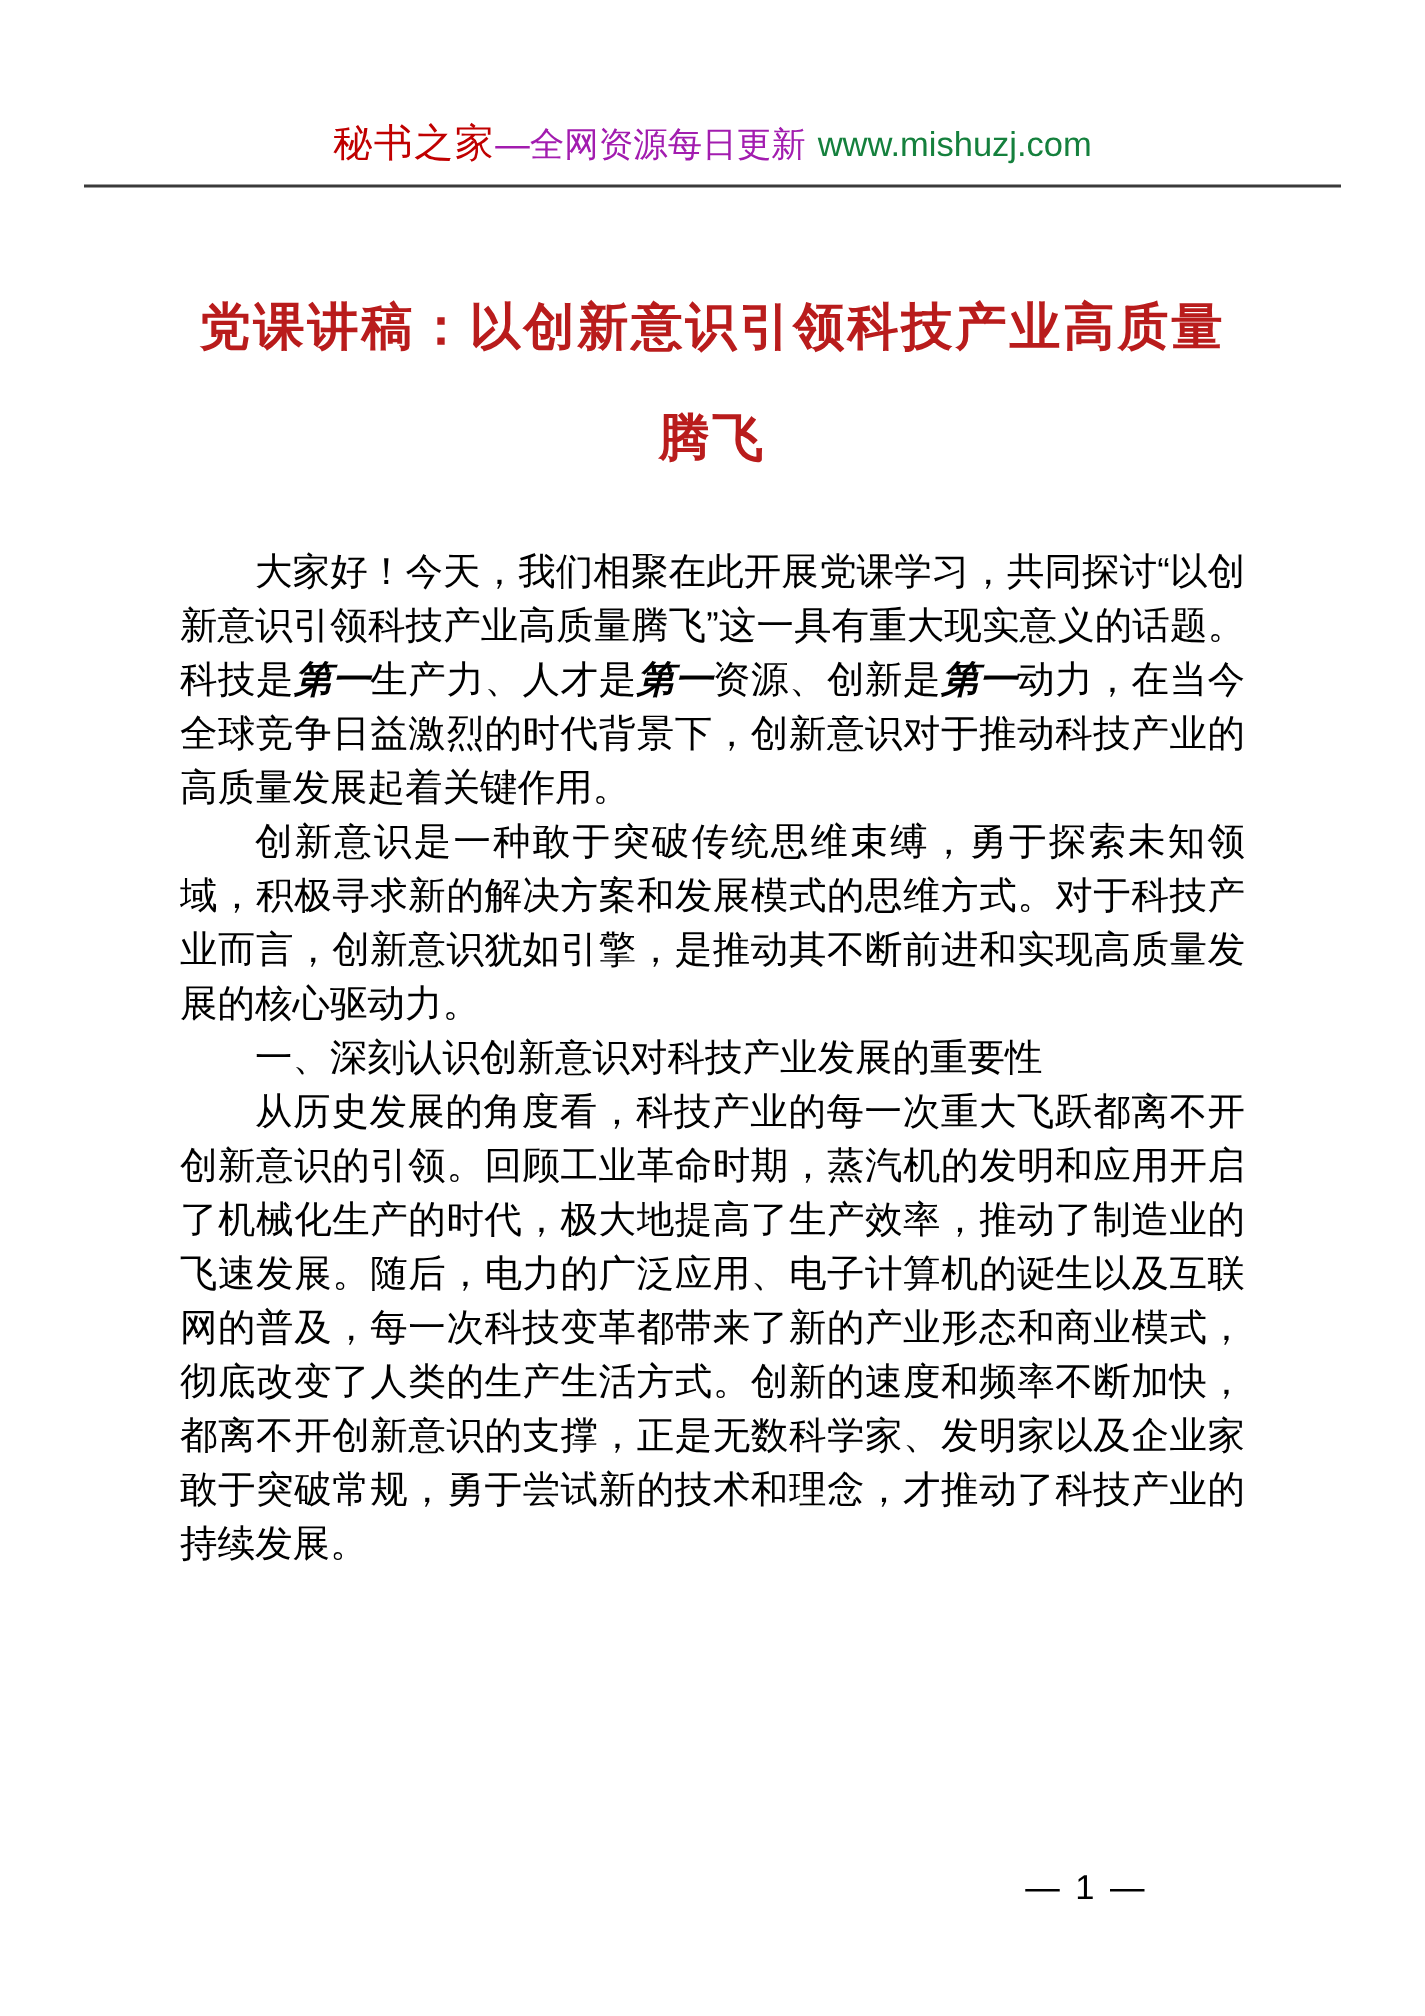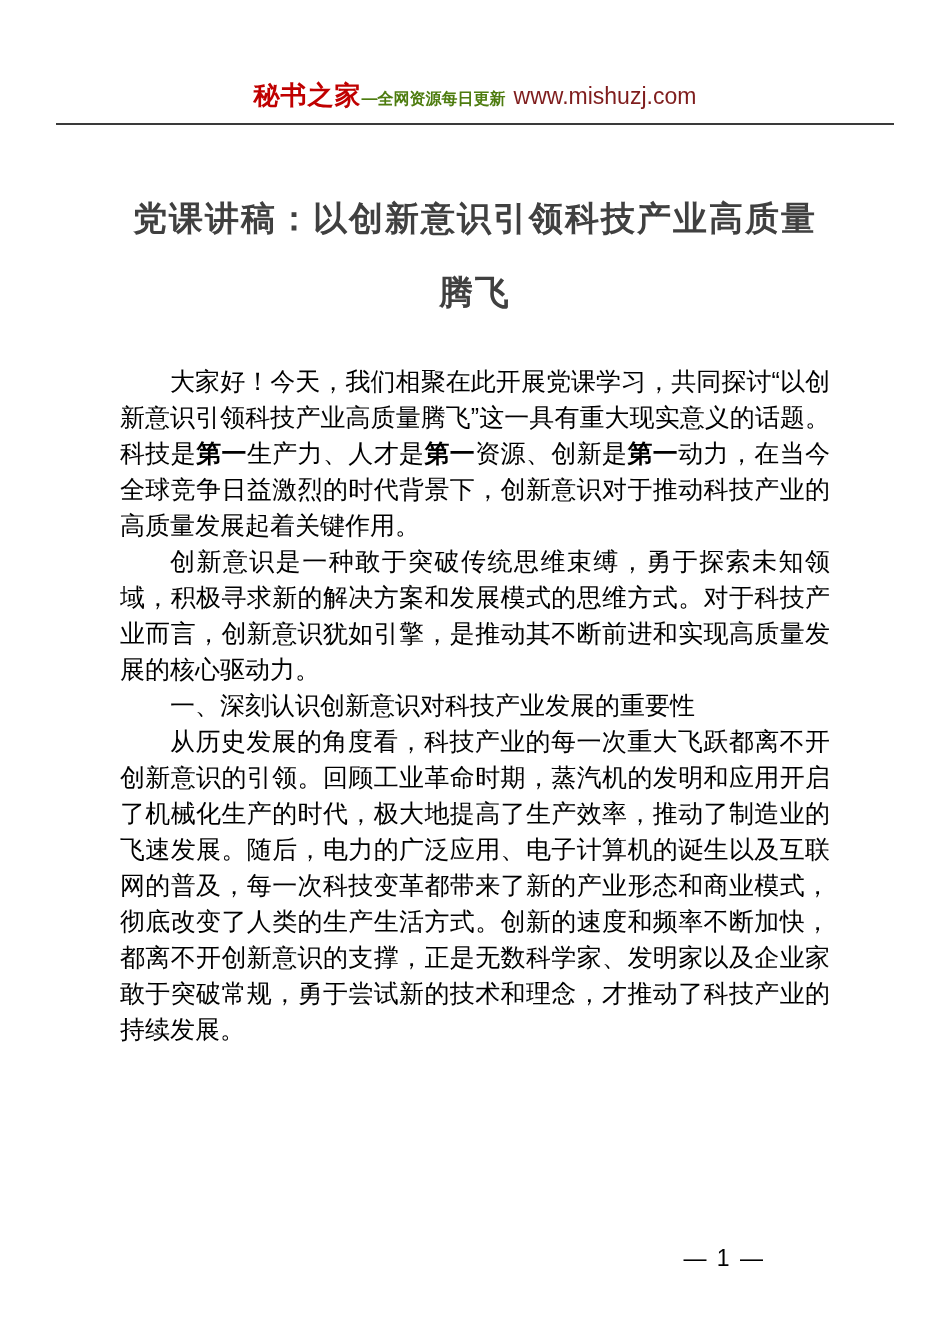--- a/index.html
+++ b/index.html
@@ -19,75 +19,74 @@
     margin: 0 56px;
     padding-top: 78px;
     padding-bottom: 10px;
     border-bottom: 2px solid #3a3a3a;
     text-align: center;
     font-size: 23px;
     color: #000000;
     white-space: nowrap;
   }
   .header .brand {
-    font-weight: bold;
+    font-weight: normal;
     font-size: 26px;
     letter-spacing: 1px;
   }
   .header .tagline {
-    font-size: 16px;
-    color: #4d7c0f;
-    font-weight: bold;
+    font-size: 23px;
+    color: #a21caf;
   }
   .header .url {
     font-size: 23px;
     text-decoration: none;
     margin-left: 8px;
     cursor: pointer;
   }
 
   .title {
     margin: 56px 118px 0 118px;
     font-size: 34px;
     font-weight: bold;
-    color: #404040;
+    color: #b91c1c;
     text-align: center;
     line-height: 74px;
     letter-spacing: 2px;
   }
 
   .doc-body {
     margin: 34px 120px 0 120px;
     font-size: 25px;
     color: #000000;
     text-align: justify;
     line-height: 36px;
   }
   .doc-body p.para {
     text-indent: 2em;
     margin: 0;
   }
-  .doc-body .bold { font-weight: bold; }
+  .doc-body .bold { font-weight: bold; font-style: italic; }
 
   .footer {
     position: absolute;
     right: 185px;
     bottom: 72px;
     font-size: 23px;
     color: #000000;
     letter-spacing: 2px;
   }
 </style>
 </head>
 <body>
 
 <div class="page">
 
   <div class="header">
-    <span class="brand" style="color: rgb(192, 0, 0);">秘书之家</span><span class="tagline">—全网资源每日更新</span><a class="url" style="color: #7f1d1d;">www.mishuzj.com</a>
+    <span class="brand" style="color: rgb(192, 0, 0);">秘书之家</span><span class="tagline">—全网资源每日更新</span><a class="url" style="color: #15803d;">www.mishuzj.com</a>
   </div>
 
   <h1 class="title">党课讲稿：以创新意识引领科技产业高质量腾飞</h1>
 
   <div class="doc-body">
       <p class="para"><span>大家好！今天，我们相聚在此开展党课学习，共同探讨“以创新意识引领科技产业高质量腾飞”这一具有重大现实意义的话题。科技是</span><span class="bold">第一</span><span>生产力、人才是</span><span class="bold">第一</span><span>资源、创新是</span><span class="bold">第一</span><span>动力，在当今全球竞争日益激烈的时代背景下，创新意识对于推动科技产业的高质量发展起着关键作用。</span></p>
       <p class="para"><span>创新意识是一种敢于突破传统思维束缚，勇于探索未知领域，积极寻求新的解决方案和发展模式的思维方式。对于科技产业而言，创新意识犹如引擎，是推动其不断前进和实现高质量发展的核心驱动力。</span></p>
       <p class="para"><span>一、深刻认识创新意识对科技产业发展的重要性</span></p>
       <p class="para"><span>从历史发展的角度看，科技产业的每一次重大飞跃都离不开创新意识的引领。回顾工业革命时期，蒸汽机的发明和应用开启了机械化生产的时代，极大地提高了生产效率，推动了制造业的飞速发展。随后，电力的广泛应用、电子计算机的诞生以及互联网的普及，每一次科技变革都带来了新的产业形态和商业模式，彻底改变了人类的生产生活方式。创新的速度和频率不断加快，都离不开创新意识的支撑，正是无数科学家、发明家以及企业家敢于突破常规，勇于尝试新的技术和理念，才推动了科技产业的持续发展。</span></p>
     </div>

